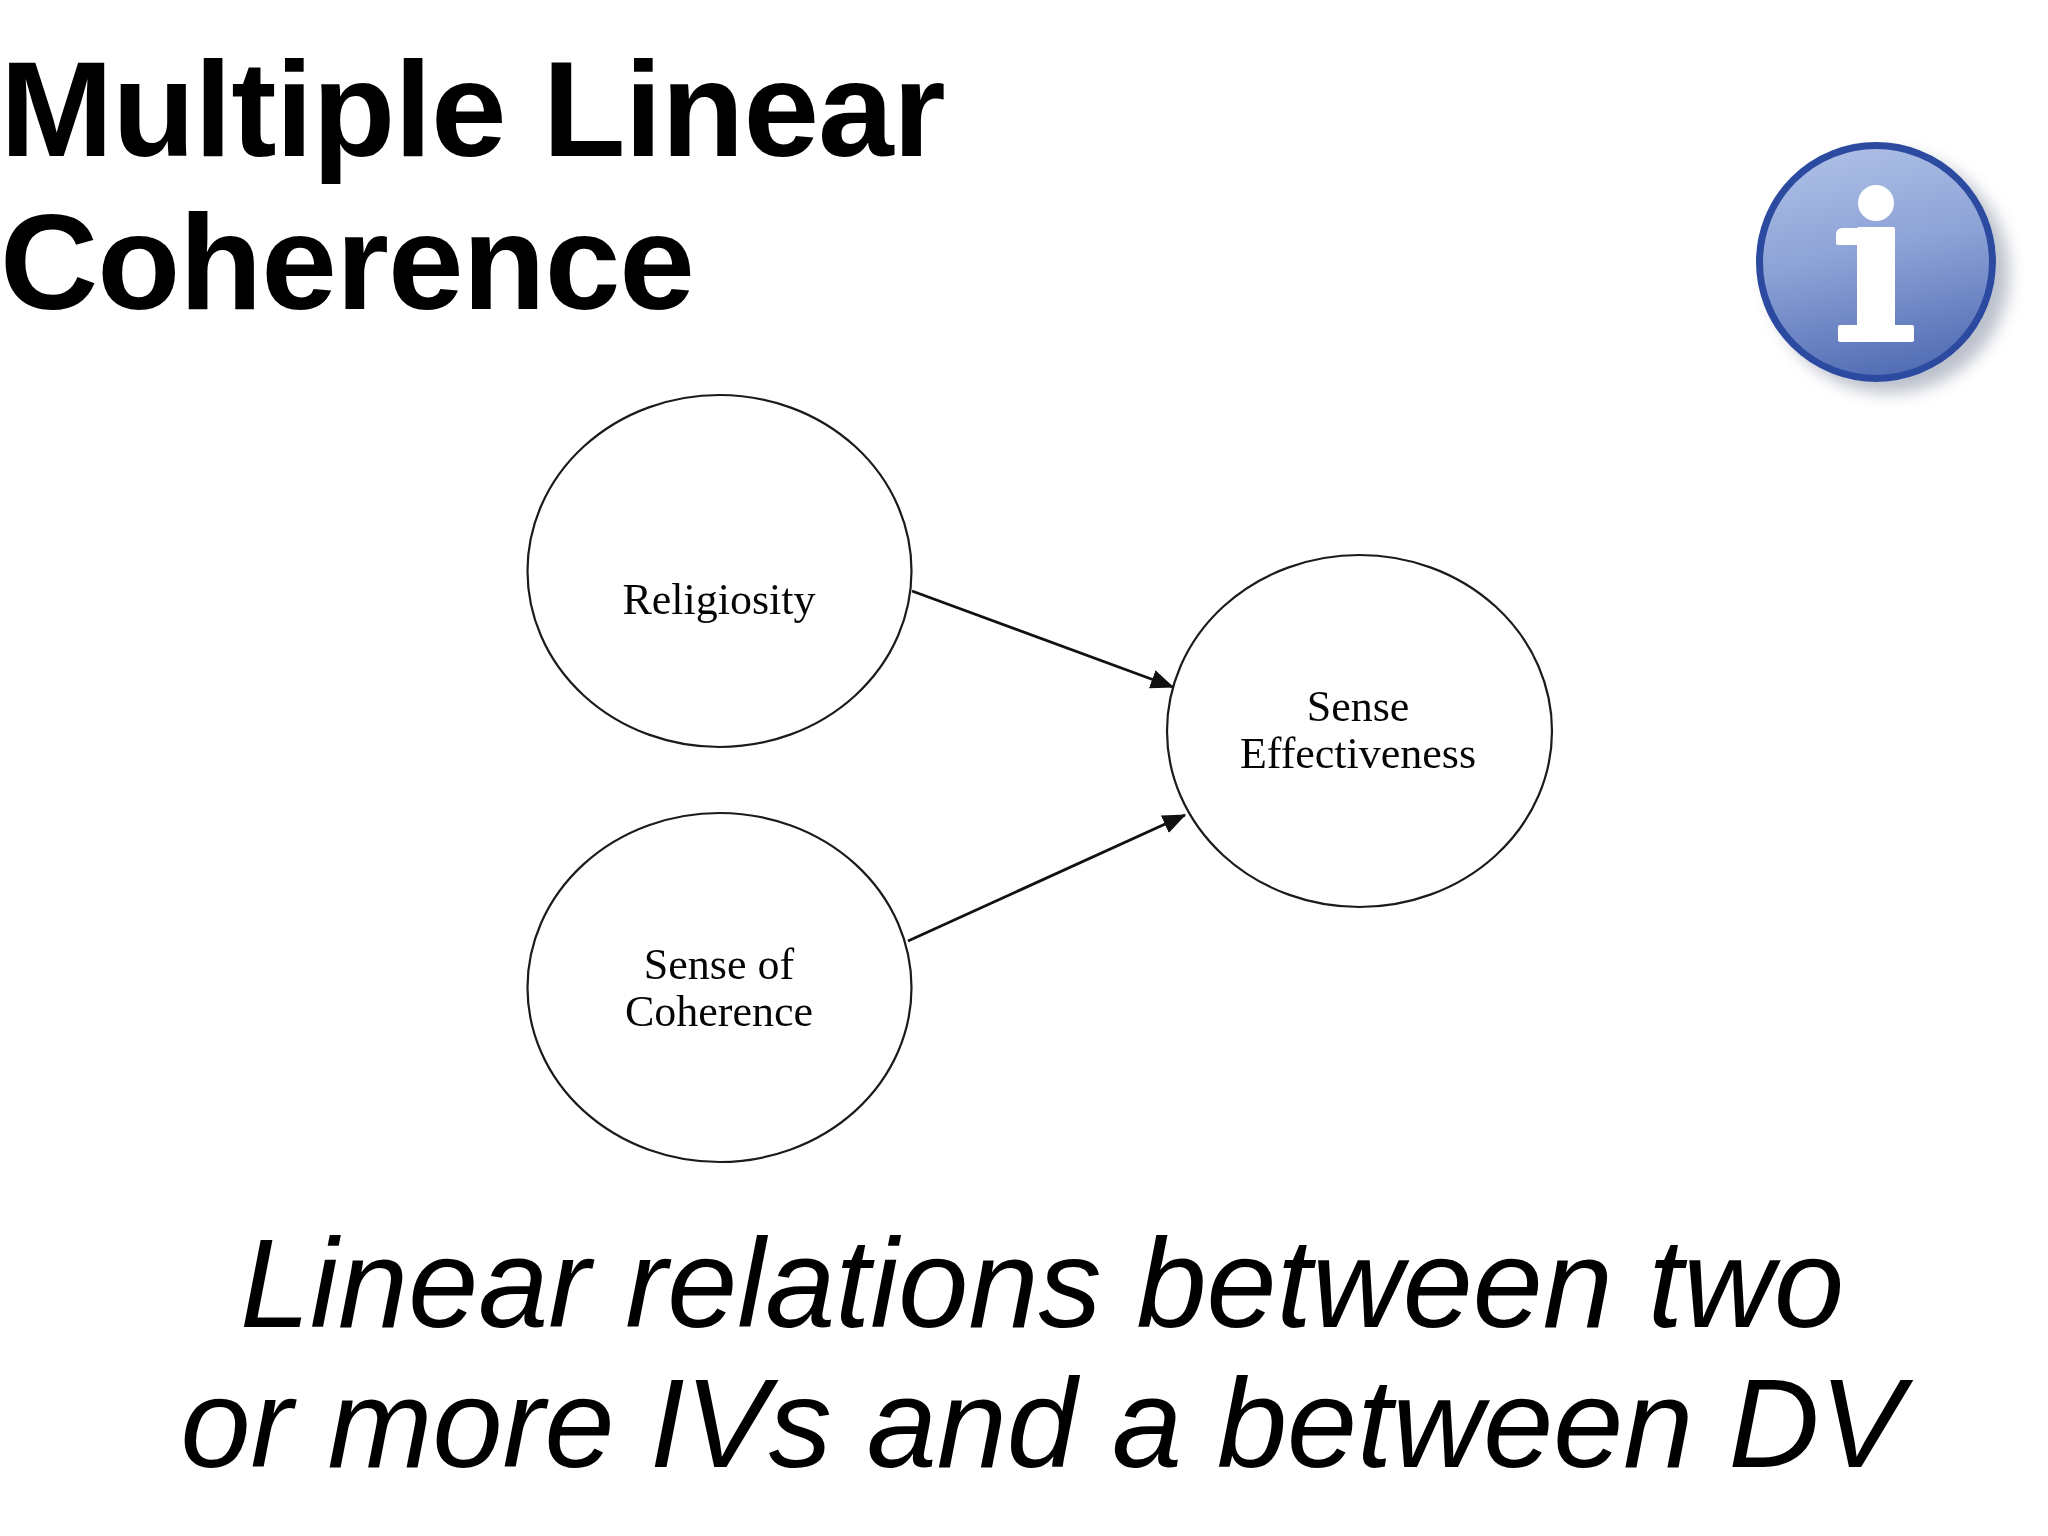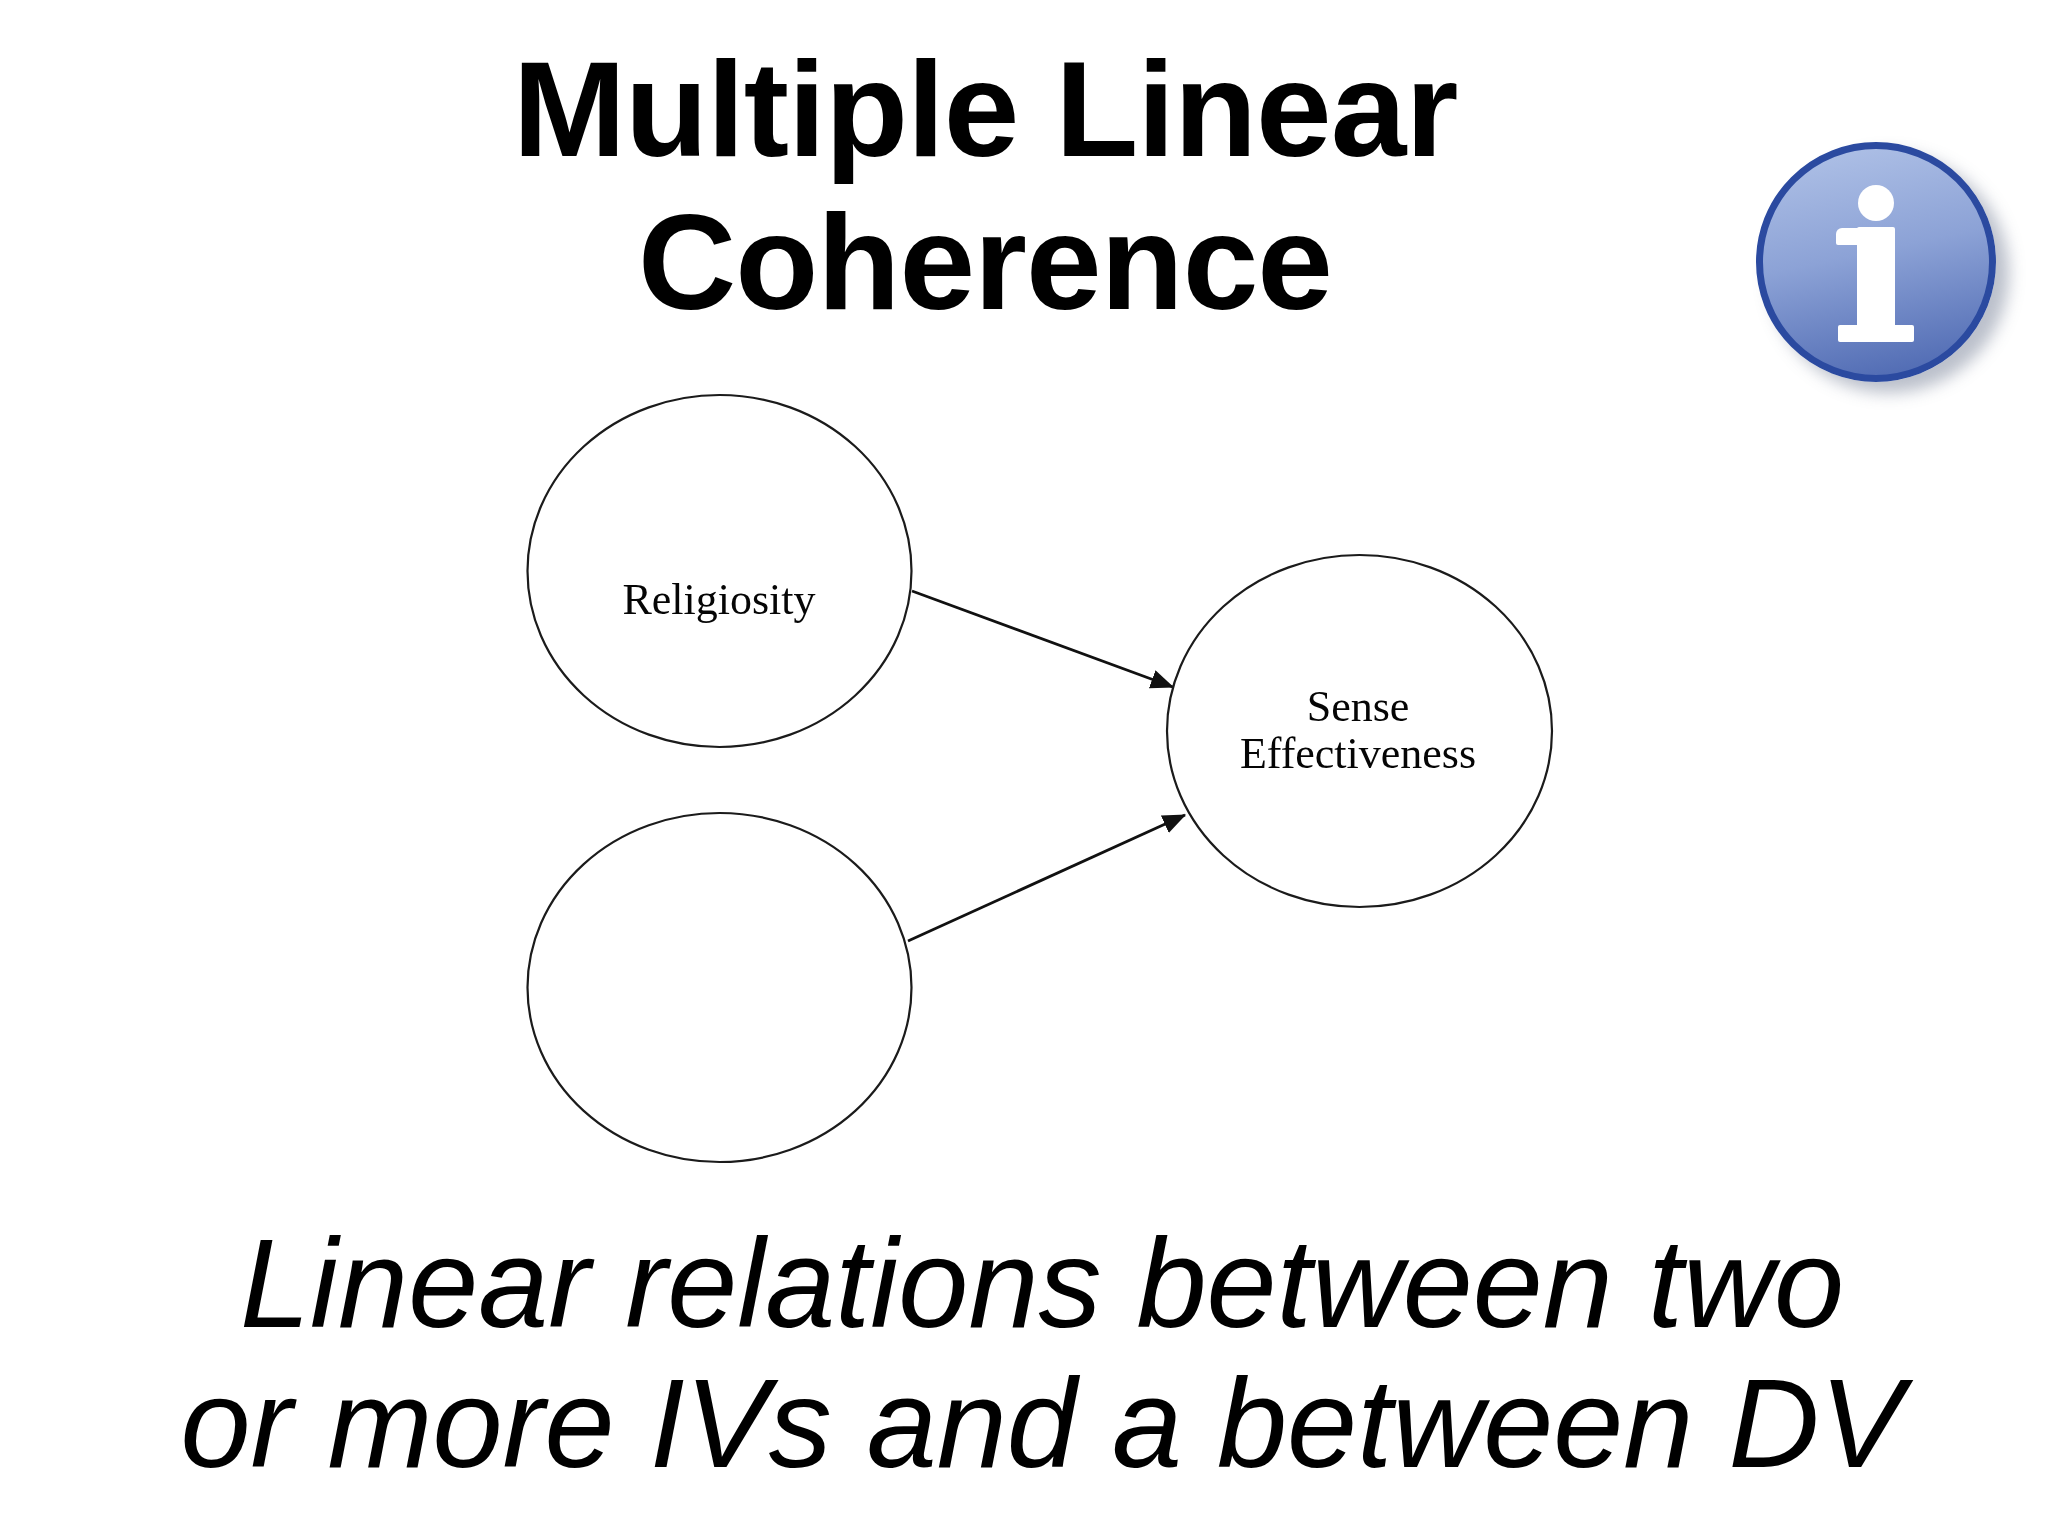--- a/index.html
+++ b/index.html
@@ -10,21 +10,21 @@
     position: relative;
     font-family: "Liberation Sans", sans-serif;
   }
   .slide { position: absolute; inset: 0; }
 
   
   .title {
     position: absolute;
     left: 0; top: 33px; width: 1970px;
     margin: 0;
-    text-align: center;
+    text-align: left;
     font-weight: bold;
     font-size: 136px;
     line-height: 153px;
     color: #000000;
     letter-spacing: -1px;
   }
   .title .line { display: block; }
 
   
   .info-icon {
@@ -123,20 +123,24 @@
 
     <ellipse class="node" cx="719.5" cy="571" rx="192" ry="176"></ellipse>
     <ellipse class="node" cx="719.5" cy="987.5" rx="192" ry="174.5"></ellipse>
     <ellipse class="node" cx="1359.5" cy="731" rx="192.5" ry="176"></ellipse>
   </svg>
 
   <div class="node-label label-religiosity">
     <span>Religiosity</span>
   </div>
 
+  <div class="node-label label-sense">
+    <span>Sense of</span>
+    <span>Coherence</span>
+  </div>
 
   <div class="node-label label-life">
     <span>Sense</span>
     <span>Effectiveness</span>
   </div>
 
   <p class="caption">
     <span>Linear relations between two</span>
     <span>or more IVs and a between DV</span>
   </p>

